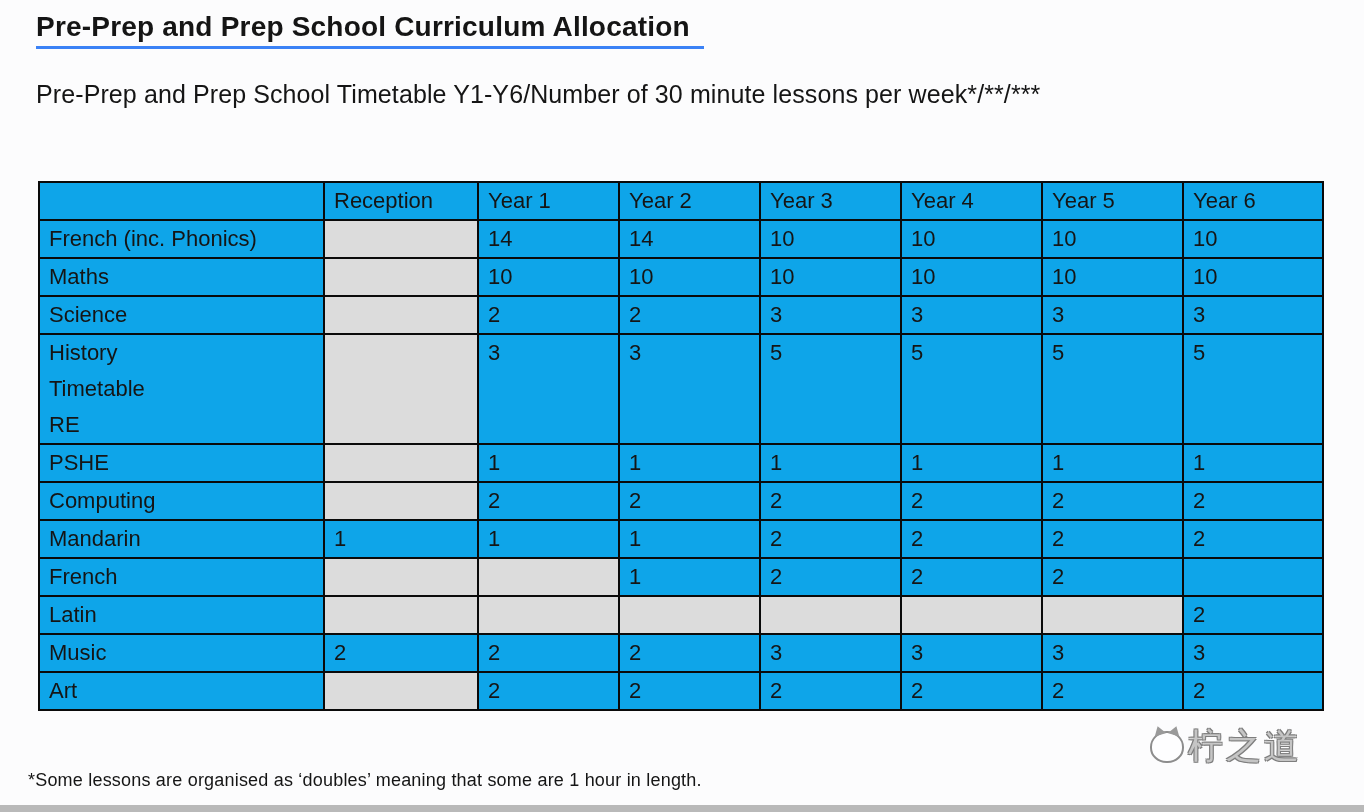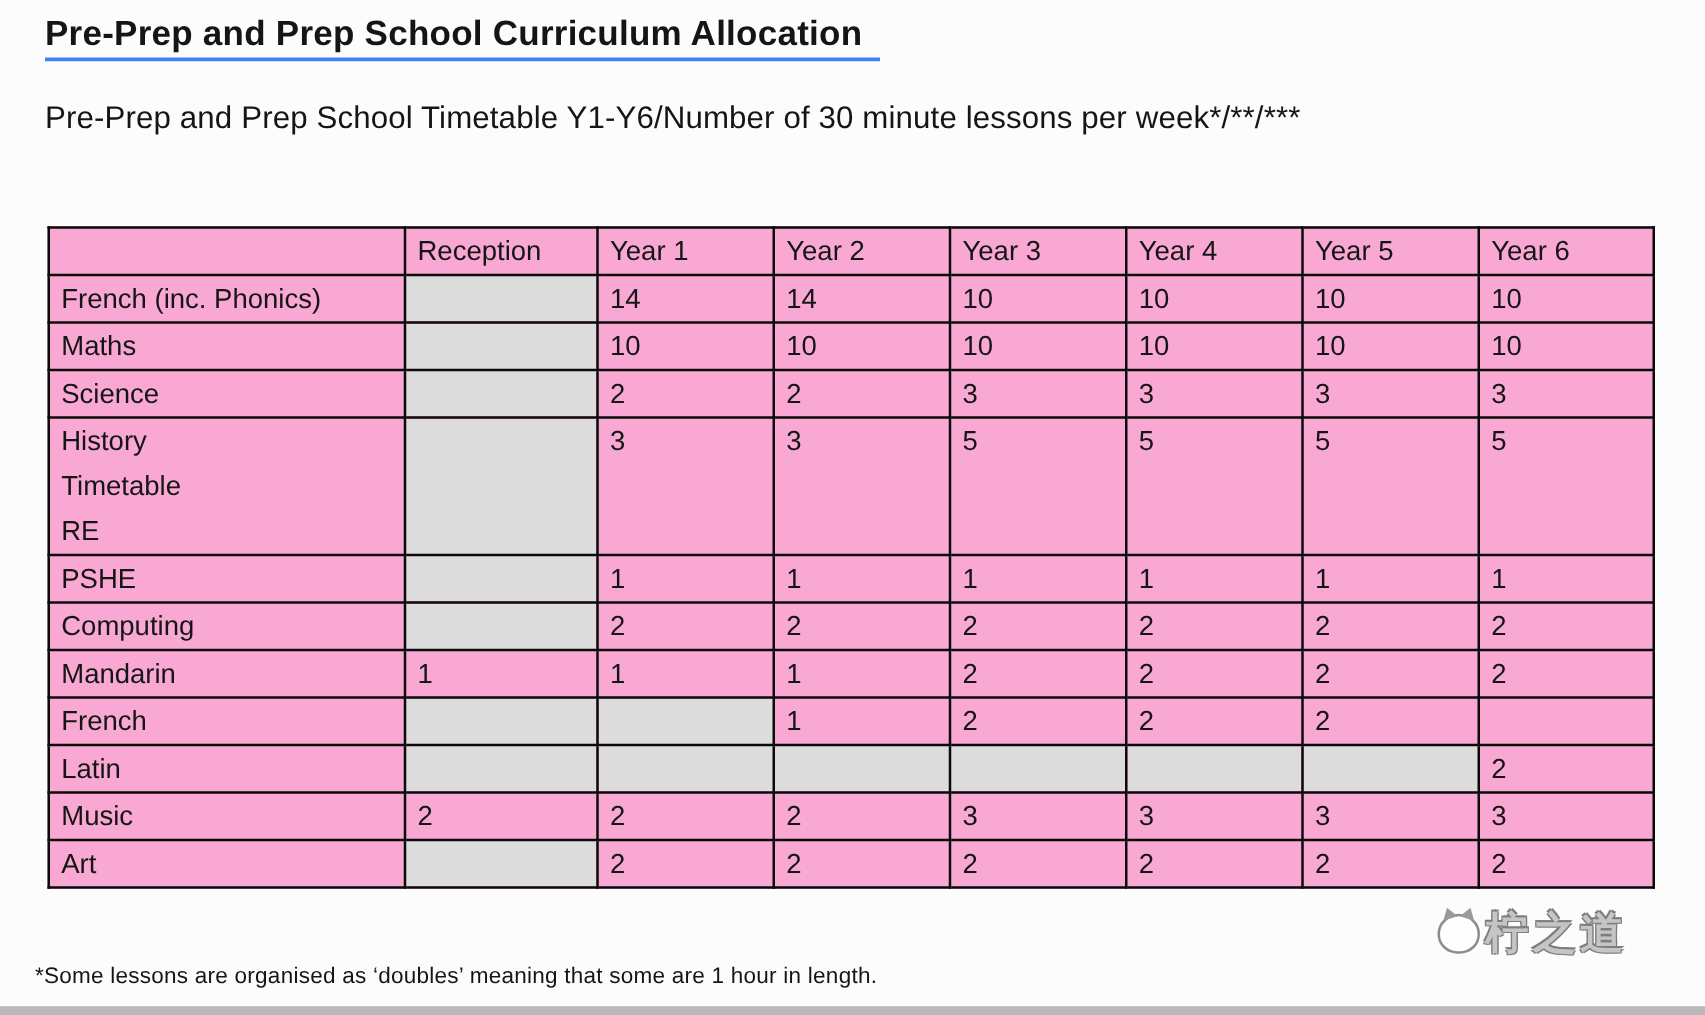--- a/index.html
+++ b/index.html
@@ -25,21 +25,21 @@
     font-size: 25px; margin: 0;
     letter-spacing: 0.1px;
   }
   .table-wrap {
     position: absolute; left: 38px; top: 181px;
   }
   table.curriculum {
     border-collapse: collapse;
     table-layout: fixed;
     width: 1284px;
-    background: #f9a8d4;
+    background: #0ea5e9;
   }
   table.curriculum th, table.curriculum td {
     border: 2px solid #0a0a0a;
     font-size: 22px;
     font-weight: normal;
     text-align: left;
     vertical-align: top;
     line-height: 36px;
     padding: 0 6px 0 9px;
     overflow: hidden;
@@ -72,21 +72,21 @@
     content: "";
     position: absolute; top: -7px;
     width: 0; height: 0;
     border-left: 6px solid transparent;
     border-right: 6px solid transparent;
     border-bottom: 9px solid #9a9a9a;
   }
   .wm-logo::before { left: 1px; transform: rotate(-18deg); }
   .wm-logo::after  { right: 1px; transform: rotate(18deg); }
   .wm-text {
-    font-size: 35px; font-weight: bold;
+    font-size: 35px; font-weight: normal;
     letter-spacing: 3px;
     color: rgba(255,255,255,0.55);
     text-shadow:
       -1px -1px 0 #7e7e7e, 1px -1px 0 #7e7e7e,
       -1px  1px 0 #7e7e7e, 1px  1px 0 #7e7e7e;
     white-space: nowrap;
   }
 </style>
 </head>
 <body>

